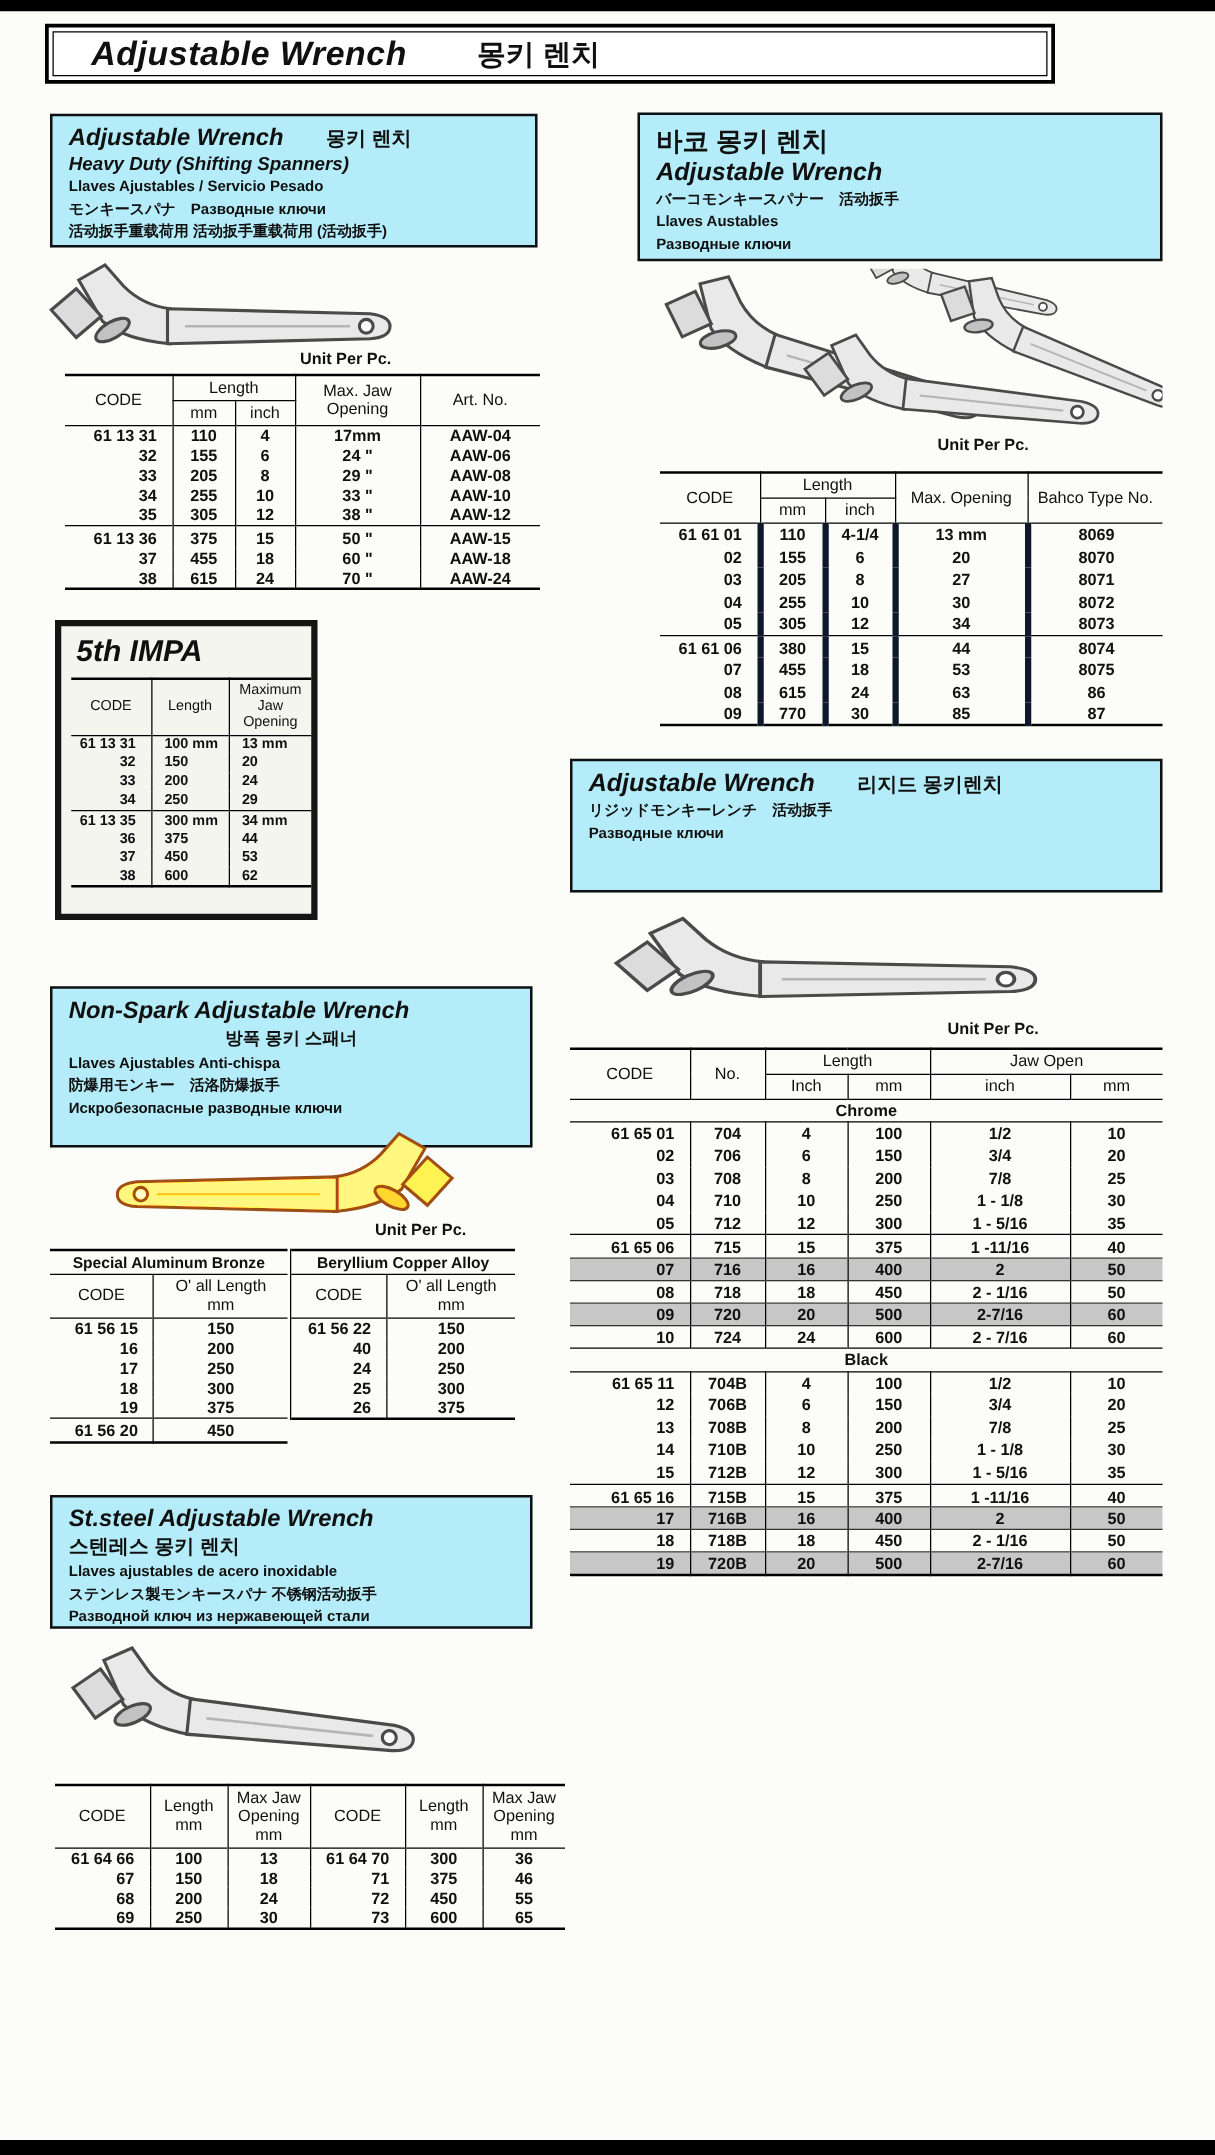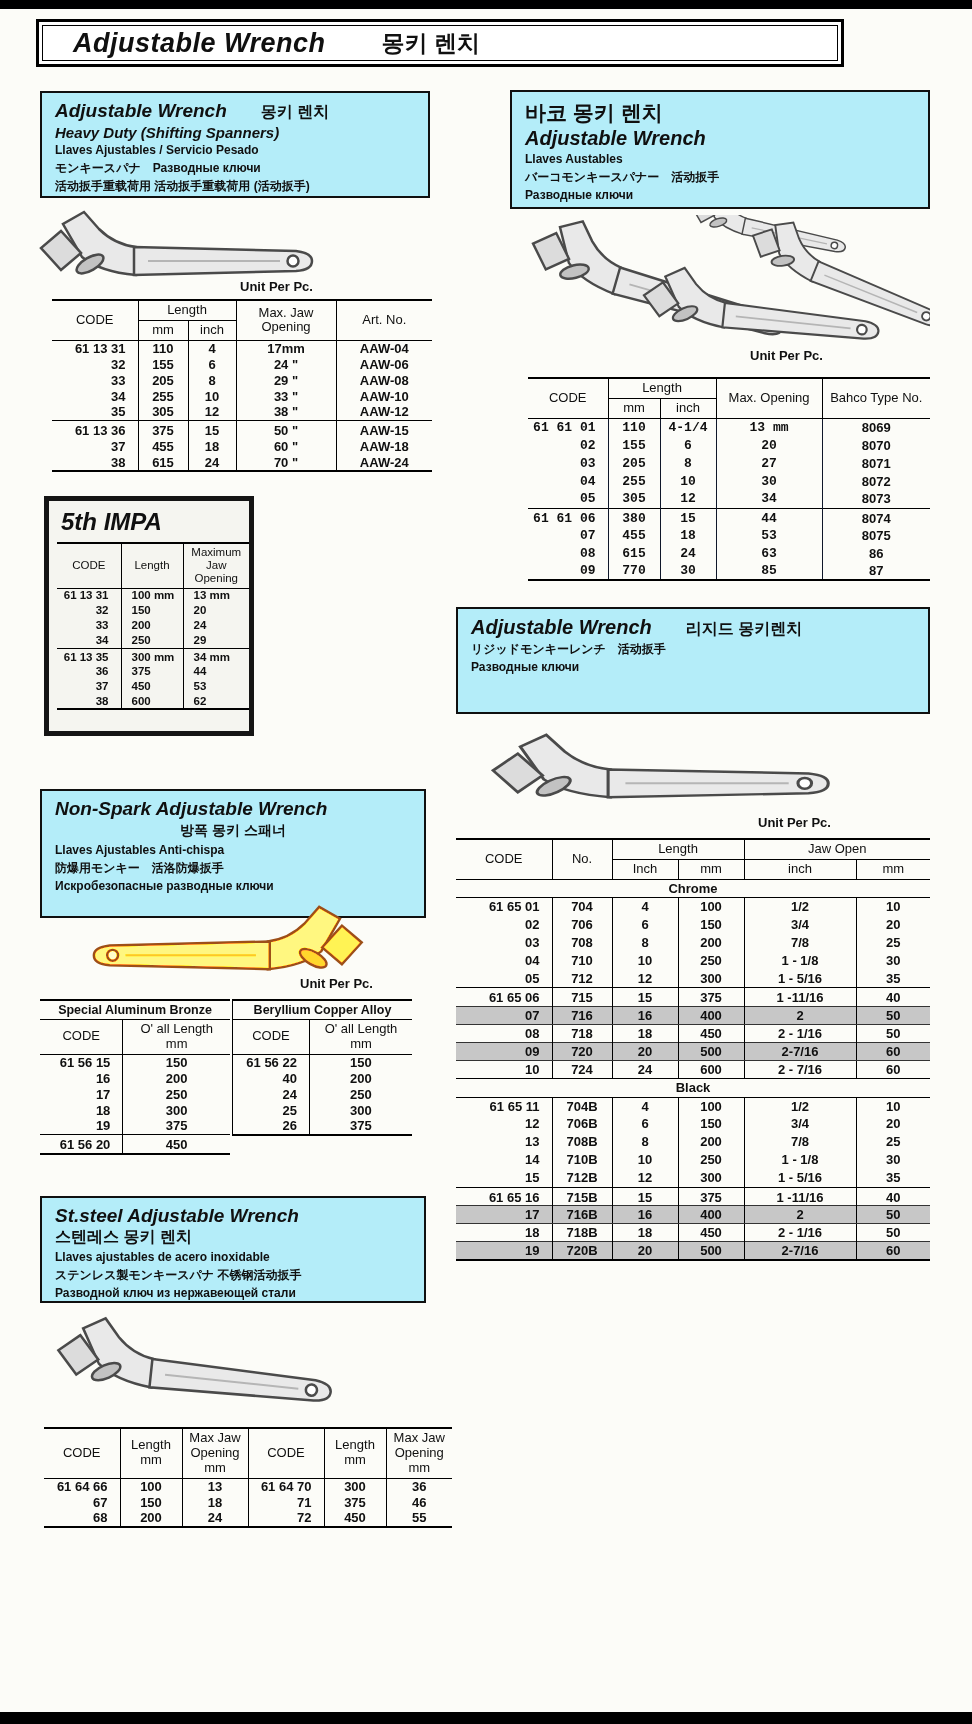--- a/index.html
+++ b/index.html
@@ -51,21 +51,21 @@
   .cat tr.group-start td { border-top:1.5px solid #000; padding-top:2px; }
   .cat tr.highlight td { background:var(--highlight_bg,#c7c7c7);
     border-top:1px solid #333; border-bottom:1px solid #333; }
   .cat .bR { border-right:1px solid #000; }
   .cat .bB { border-bottom:1px solid #000; }
   .cat td:first-child { text-align:right; padding-right:12px; }
   .cat td.section-cell { text-align:center; font-weight:bold; padding:1px 0;
     border-top:1.5px solid #000; border-bottom:1.5px solid #000; }
 
   #t-heavy tbody td:nth-child(-n+4) { border-right:1px solid #000; }
-  #t-bahco tbody td:nth-child(-n+4) { border-right:1px solid #0f172a;font-family:Liberation Mono, monospace; }
+  #t-bahco tbody td:nth-child(-n+4) { border-right:5px solid #0f172a; }
   #t-bahco td { height:18px; }
   #t-rigid tbody td:nth-child(-n+5):not(.section-cell) { border-right:1px solid #000; }
   #t-rigid td { height:18px; }
   #t-impa th:not(:last-child), #t-impa tbody td:nth-child(-n+2) { border-right:1px solid #000; }
   #t-impa th { font-size:11.5px; }
   #t-impa td { font-size:11.5px; height:15px; }
   #t-impa td:nth-child(2), #t-impa td:nth-child(3) { text-align:left; padding-left:10px; }
   #t-bronze th:not(:last-child), #t-bronze tbody td:first-child,
   #t-beryl th:not(:last-child), #t-beryl tbody td:first-child { border-right:1px solid #000; }
   #t-steel th:not(:last-child), #t-steel tbody td:nth-child(-n+5) { border-right:1px solid #000; }
@@ -433,28 +433,36 @@
           <td>46</td>
         </tr>
         <tr>
           <td>68</td>
           <td>200</td>
           <td>24</td>
           <td>72</td>
           <td>450</td>
           <td>55</td>
         </tr>
+        <tr>
+          <td>69</td>
+          <td>250</td>
+          <td>30</td>
+          <td>73</td>
+          <td>600</td>
+          <td>65</td>
+        </tr>
       </tbody>
   </table>
 
   <div class="section-head" style="left:510px; top:90px; width:420px; height:119px;">
     <div class="sh-title-ko big">바코 몽키  렌치</div>
     <div class="sh-title-en big">Adjustable Wrench</div>
+    <div class="sh-line">バーコモンキースパナー　活动扳手</div>
     <div class="sh-line">Llaves Austables</div>
-    <div class="sh-line">バーコモンキースパナー　活动扳手</div>
     <div class="sh-line">Разводные ключи</div>
   </div>
 
   <div class="img-wrap" style="left:522px; top:215px; width:408px; height:132px;">
     <svg viewBox="0 0 420 135">
       <use href="#wrench-shape" transform="translate(0,25) rotate(16 140 45)"></use>
       <use href="#wrench-shape" transform="translate(170,-16) scale(0.6) rotate(12 140 45)"></use>
       <use href="#wrench-shape" transform="translate(225,28) scale(0.78) rotate(22 140 45)"></use>
       <use href="#wrench-shape" transform="translate(120,58) scale(0.9) rotate(6 140 45)"></use>
     </svg>

